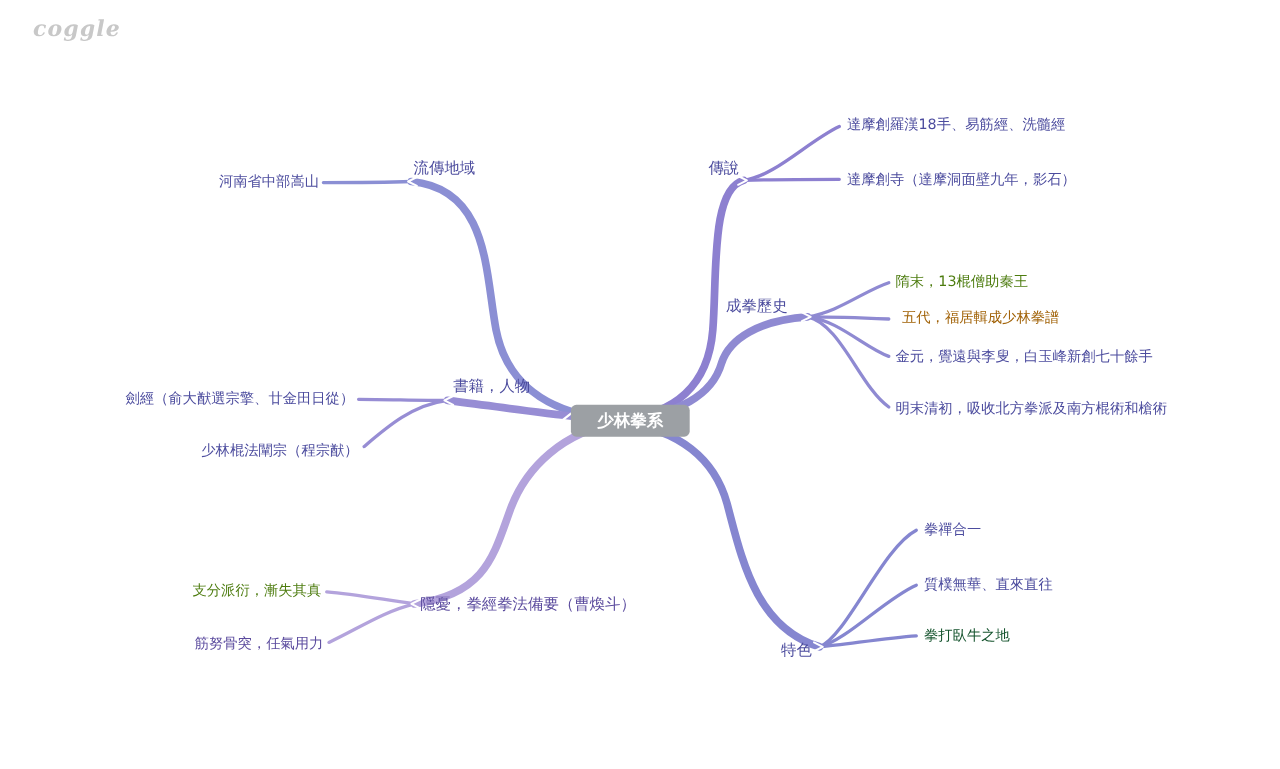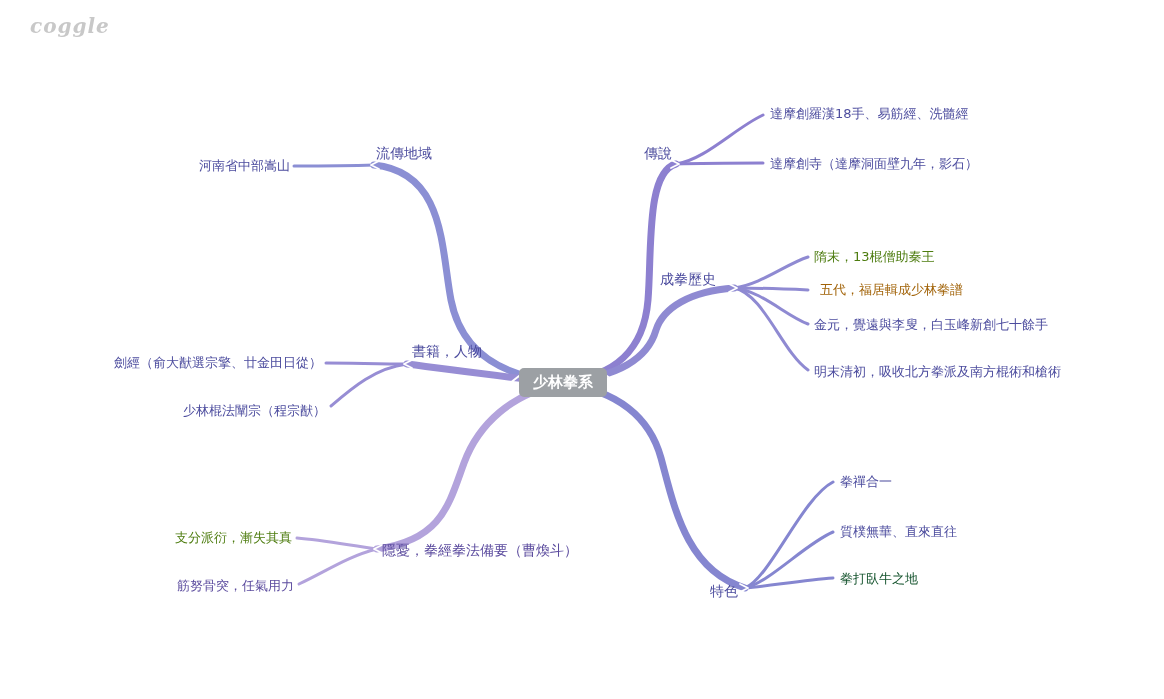--- a/index.html
+++ b/index.html
@@ -29,21 +29,21 @@
     line-height: 16px;
     white-space: nowrap;
     color: #4c4c9e;
     cursor: pointer;
   }
   .branch-label { font-size: 14px; }
   .root-node {
     position: absolute;
     left: 519px; top: 368px;
     min-width: 60px;
-    padding: 5px 14px;
+    padding: 5px 24px;
     border-radius: 5px;
     background: #9ca0a4;
     color: #ffffff;
     font-size: 15px;
     font-weight: bold;
     text-align: center;
     white-space: nowrap;
     cursor: pointer;
     box-sizing: border-box;
   }

